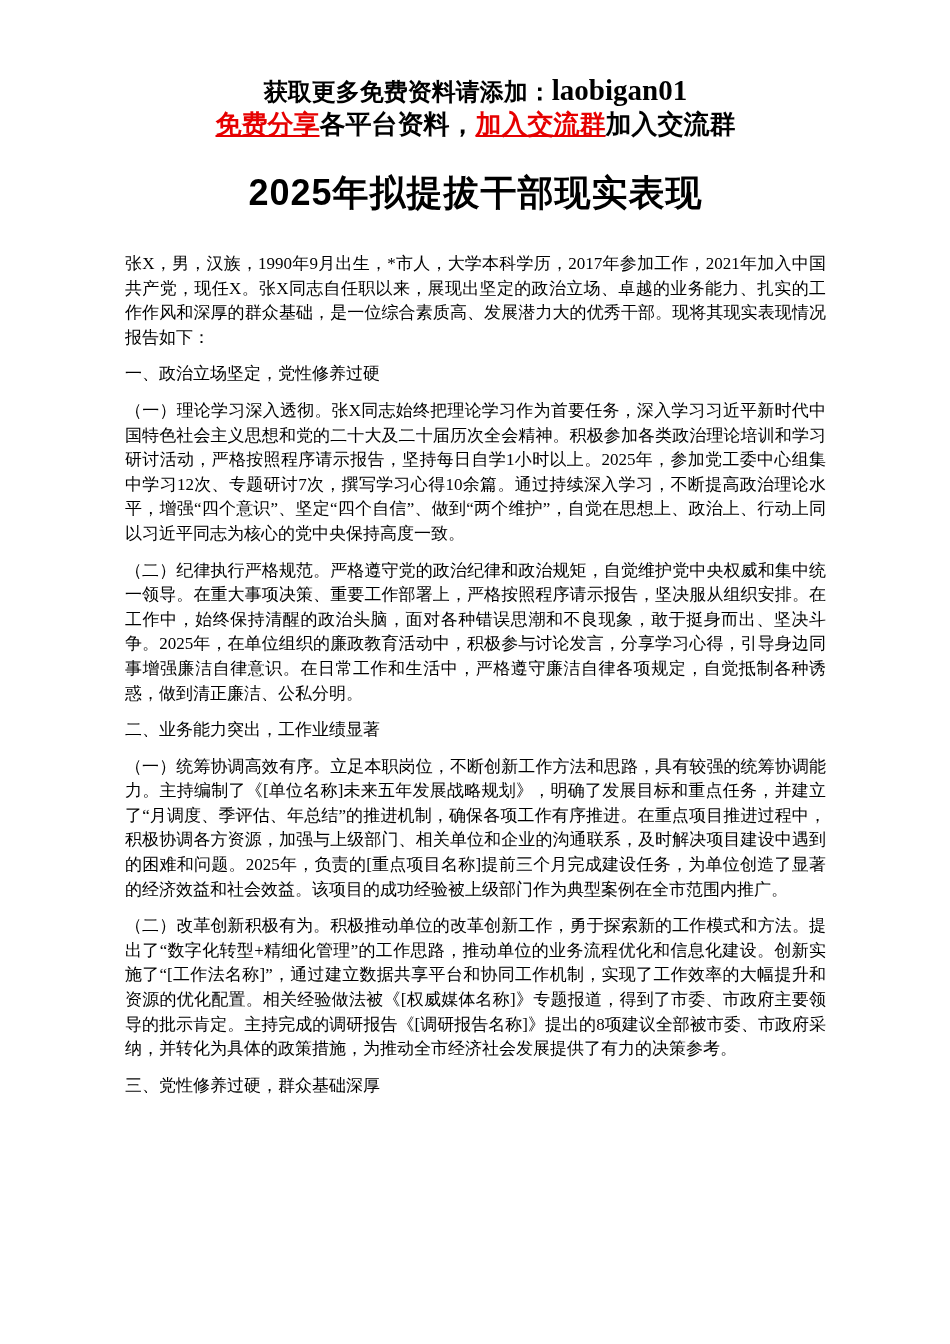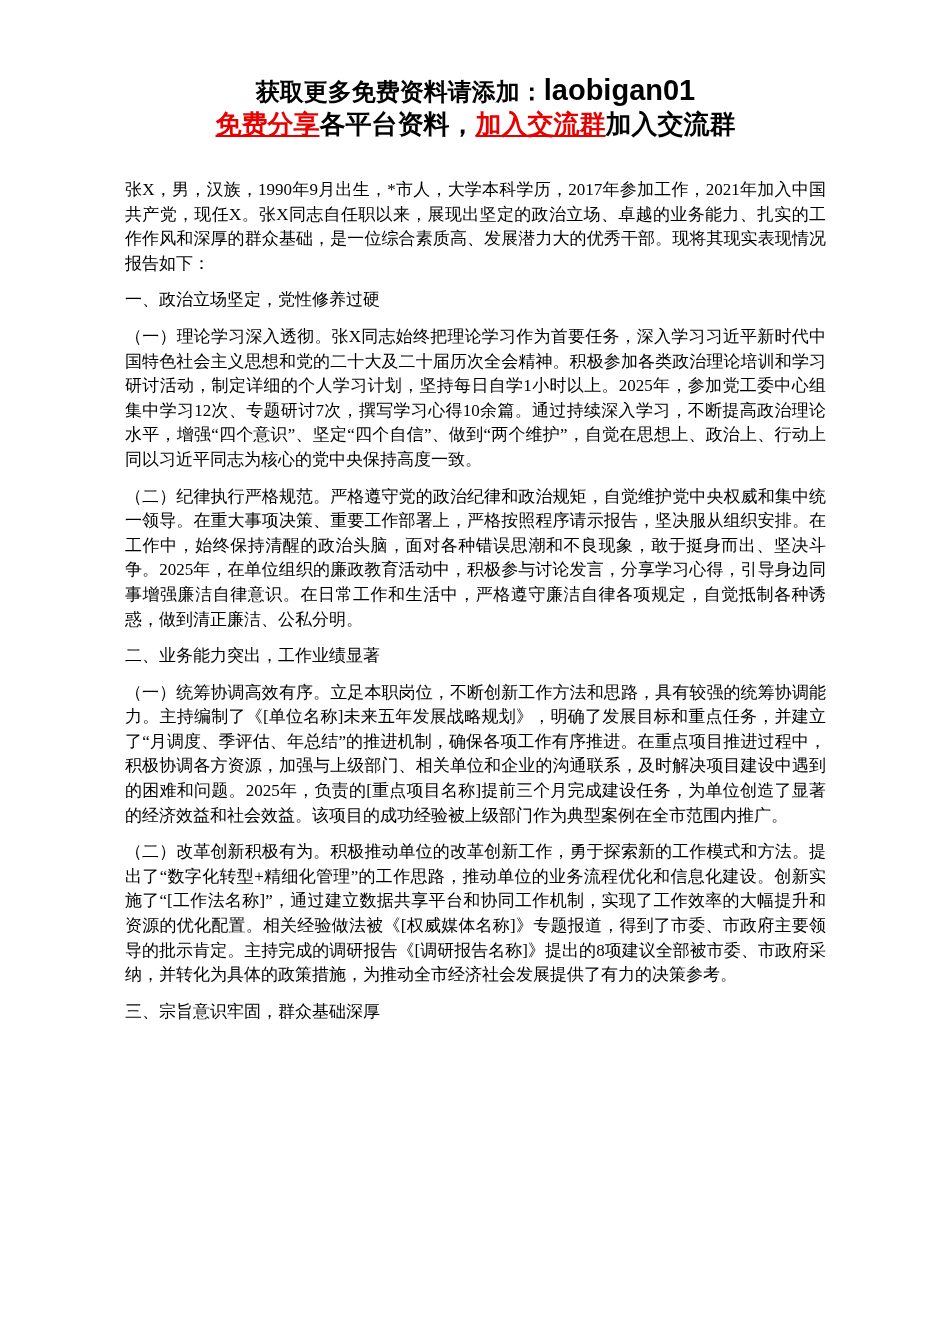--- a/index.html
+++ b/index.html
@@ -20,21 +20,21 @@
   .promo-line1 {
     text-align: center;
     font-family: "Liberation Serif", "DejaVu Serif", serif;
     font-weight: bold;
     font-size: 24px;
     line-height: 32px;
     white-space: nowrap;
   }
   .promo-line1 .account {
     font-size: 29px;
-    font-family: Liberation Sans, sans-serif;
+    font-family: Liberation Serif, serif;
   }
   .promo-line2 {
     text-align: center;
     font-family: "Liberation Serif", "DejaVu Serif", serif;
     font-weight: bold;
     font-size: 26px;
     line-height: 34px;
     white-space: nowrap;
   }
   .red { color: var(--promo-red, #e60000); text-decoration: underline; }
@@ -65,25 +65,26 @@
 </head>
 <body>
 
 <div class="page">
 
   <div class="promo">
     <div class="promo-line1"><span>获取更多免费资料请添加：</span><span class="account">laobigan01</span></div>
     <div class="promo-line2" id="promo-line2"><span class="red">免费分享</span><span>各平台资料，</span><span class="red">加入交流群</span><span>加入交流群</span></div>
   </div>
 
+  <h1 class="doc-title">2025年拟提拔干部现实表现</h1>
 
   <div class="doc-body" id="doc-body">
       <p class="paragraph">张X，男，汉族，1990年9月出生，*市人，大学本科学历，2017年参加工作，2021年加入中国共产党，现任X。张X同志自任职以来，展现出坚定的政治立场、卓越的业务能力、扎实的工作作风和深厚的群众基础，是一位综合素质高、发展潜力大的优秀干部。现将其现实表现情况报告如下：</p>
       <p class="heading">一、政治立场坚定，党性修养过硬</p>
-      <p class="paragraph">（一）理论学习深入透彻。张X同志始终把理论学习作为首要任务，深入学习习近平新时代中国特色社会主义思想和党的二十大及二十届历次全会精神。积极参加各类政治理论培训和学习研讨活动，制定详细的个人学习计划，坚持每日自学1小时以上。2025年，参加党工委中心组集中学习12次、专题研讨7次，撰写学习心得10余篇。通过持续深入学习，不断提高政治理论水平，增强“四个意识”、坚定“四个自信”、做到“两个维护”，自觉在思想上、政治上、行动上同以习近平同志为核心的党中央保持高度一致。</p>
+      <p class="paragraph">（一）理论学习深入透彻。张X同志始终把理论学习作为首要任务，深入学习习近平新时代中国特色社会主义思想和党的二十大及二十届历次全会精神。积极参加各类政治理论培训和学习研讨活动，严格按照程序请示报告，坚持每日自学1小时以上。2025年，参加党工委中心组集中学习12次、专题研讨7次，撰写学习心得10余篇。通过持续深入学习，不断提高政治理论水平，增强“四个意识”、坚定“四个自信”、做到“两个维护”，自觉在思想上、政治上、行动上同以习近平同志为核心的党中央保持高度一致。</p>
       <p class="paragraph">（二）纪律执行严格规范。严格遵守党的政治纪律和政治规矩，自觉维护党中央权威和集中统一领导。在重大事项决策、重要工作部署上，严格按照程序请示报告，坚决服从组织安排。在工作中，始终保持清醒的政治头脑，面对各种错误思潮和不良现象，敢于挺身而出、坚决斗争。2025年，在单位组织的廉政教育活动中，积极参与讨论发言，分享学习心得，引导身边同事增强廉洁自律意识。在日常工作和生活中，严格遵守廉洁自律各项规定，自觉抵制各种诱惑，做到清正廉洁、公私分明。</p>
       <p class="heading">二、业务能力突出，工作业绩显著</p>
       <p class="paragraph">（一）统筹协调高效有序。立足本职岗位，不断创新工作方法和思路，具有较强的统筹协调能力。主持编制了《[单位名称]未来五年发展战略规划》，明确了发展目标和重点任务，并建立了“月调度、季评估、年总结”的推进机制，确保各项工作有序推进。在重点项目推进过程中，积极协调各方资源，加强与上级部门、相关单位和企业的沟通联系，及时解决项目建设中遇到的困难和问题。2025年，负责的[重点项目名称]提前三个月完成建设任务，为单位创造了显著的经济效益和社会效益。该项目的成功经验被上级部门作为典型案例在全市范围内推广。</p>
       <p class="paragraph">（二）改革创新积极有为。积极推动单位的改革创新工作，勇于探索新的工作模式和方法。提出了“数字化转型+精细化管理”的工作思路，推动单位的业务流程优化和信息化建设。创新实施了“[工作法名称]”，通过建立数据共享平台和协同工作机制，实现了工作效率的大幅提升和资源的优化配置。相关经验做法被《[权威媒体名称]》专题报道，得到了市委、市政府主要领导的批示肯定。主持完成的调研报告《[调研报告名称]》提出的8项建议全部被市委、市政府采纳，并转化为具体的政策措施，为推动全市经济社会发展提供了有力的决策参考。</p>
-      <p class="heading">三、宗旨意识牢固，群众基础深厚</p>
+      <p class="heading">三、党性修养过硬，群众基础深厚</p>
     </div>
 
 </div>
 
 </body></html>

